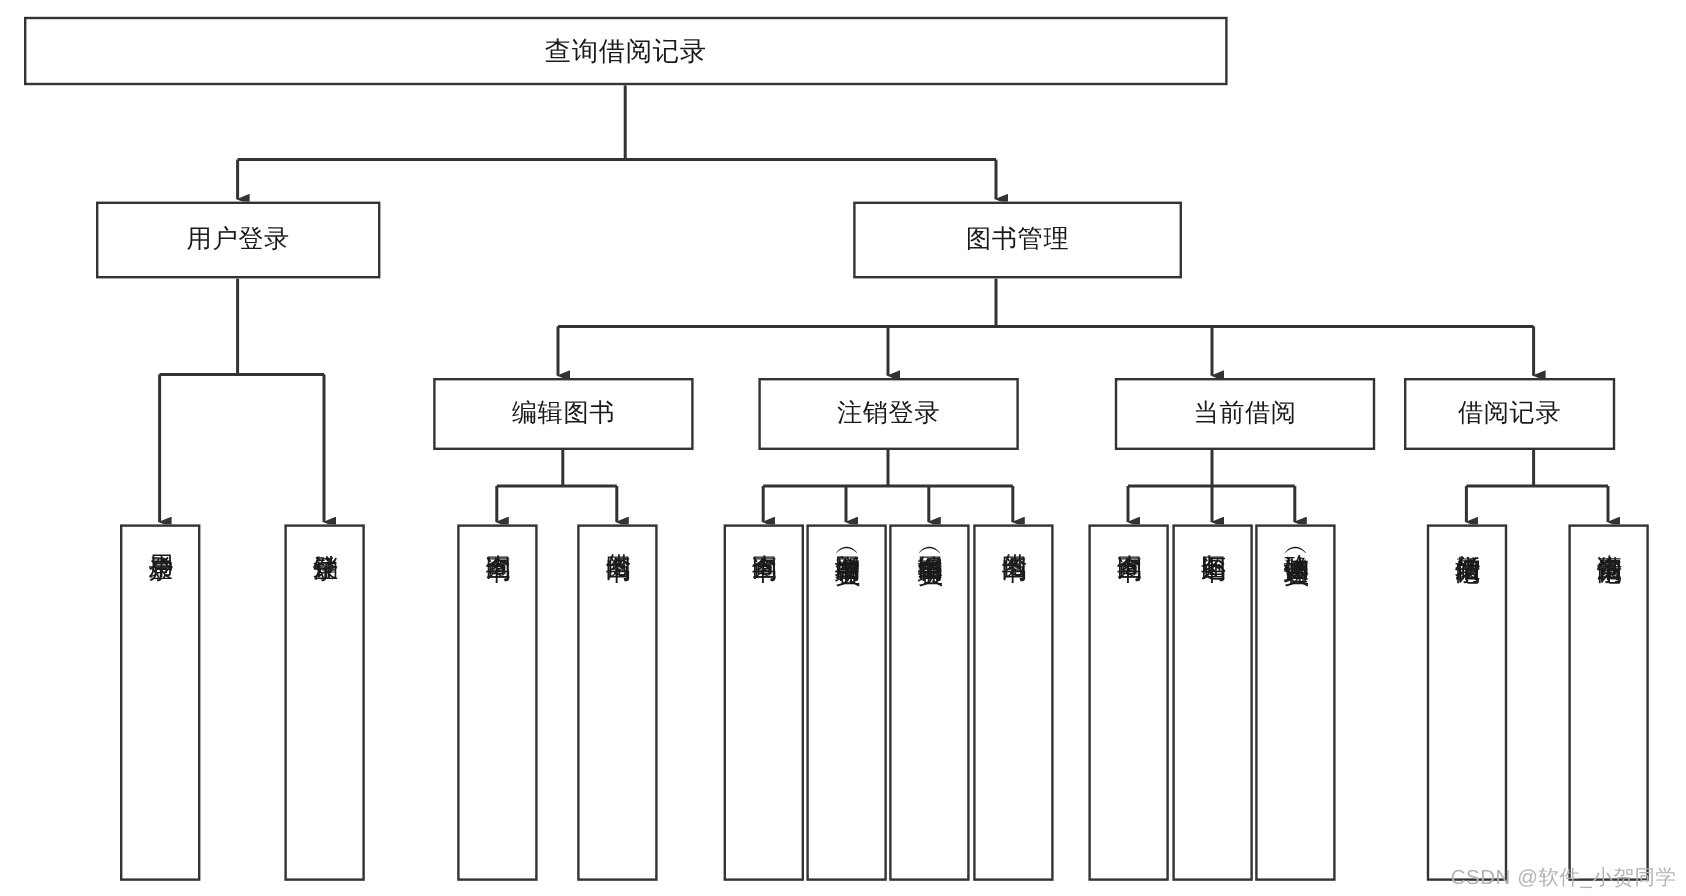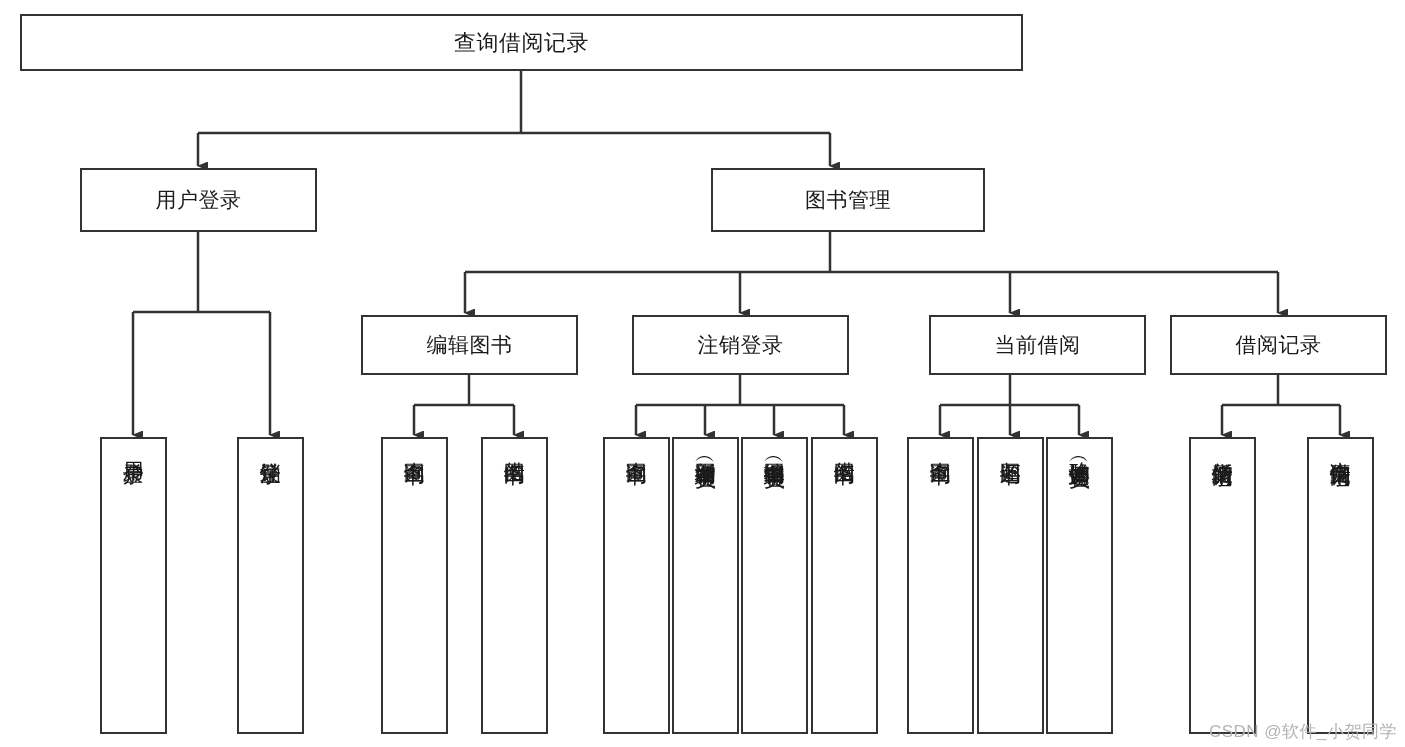--- a/index.html
+++ b/index.html
@@ -140,21 +140,21 @@
 
   <div class="node" style="left:361px; top:315px; width:217px; height:60px;">
     <span class="node-label">编辑图书</span>
   </div>
   <div class="node" style="left:632px; top:315px; width:217px; height:60px;">
     <span class="node-label">注销登录</span>
   </div>
   <div class="node" style="left:902px; top:315px; width:217px; height:60px;margin-left:27px;">
     <span class="node-label">当前借阅</span>
   </div>
-  <div class="node" style="left:1170px; top:315px; width:217px; height:60px;">
+  <div class="node" style="left:1170px; top:315px; width:176px; height:60px;">
     <span class="node-label">借阅记录</span>
   </div>
 
   <div class="node leaf" style="left:100px; top:437px; width:67px; height:297px;">
     <span class="node-label">用户登录</span>
   </div>
   <div class="node leaf" style="left:237px; top:437px; width:67px; height:297px;">
     <span class="node-label">注销登录</span>
   </div>
 

